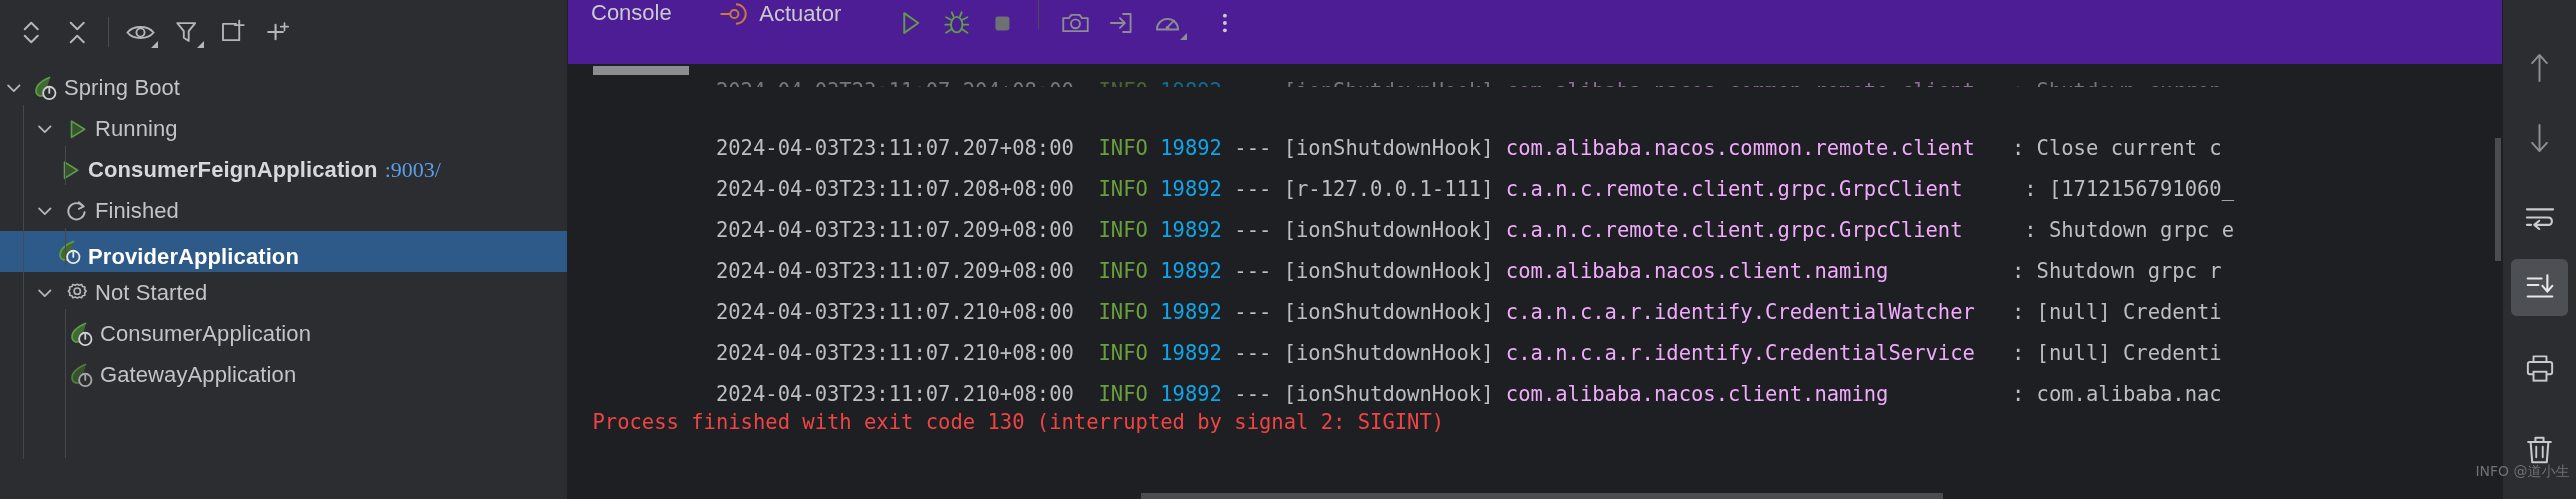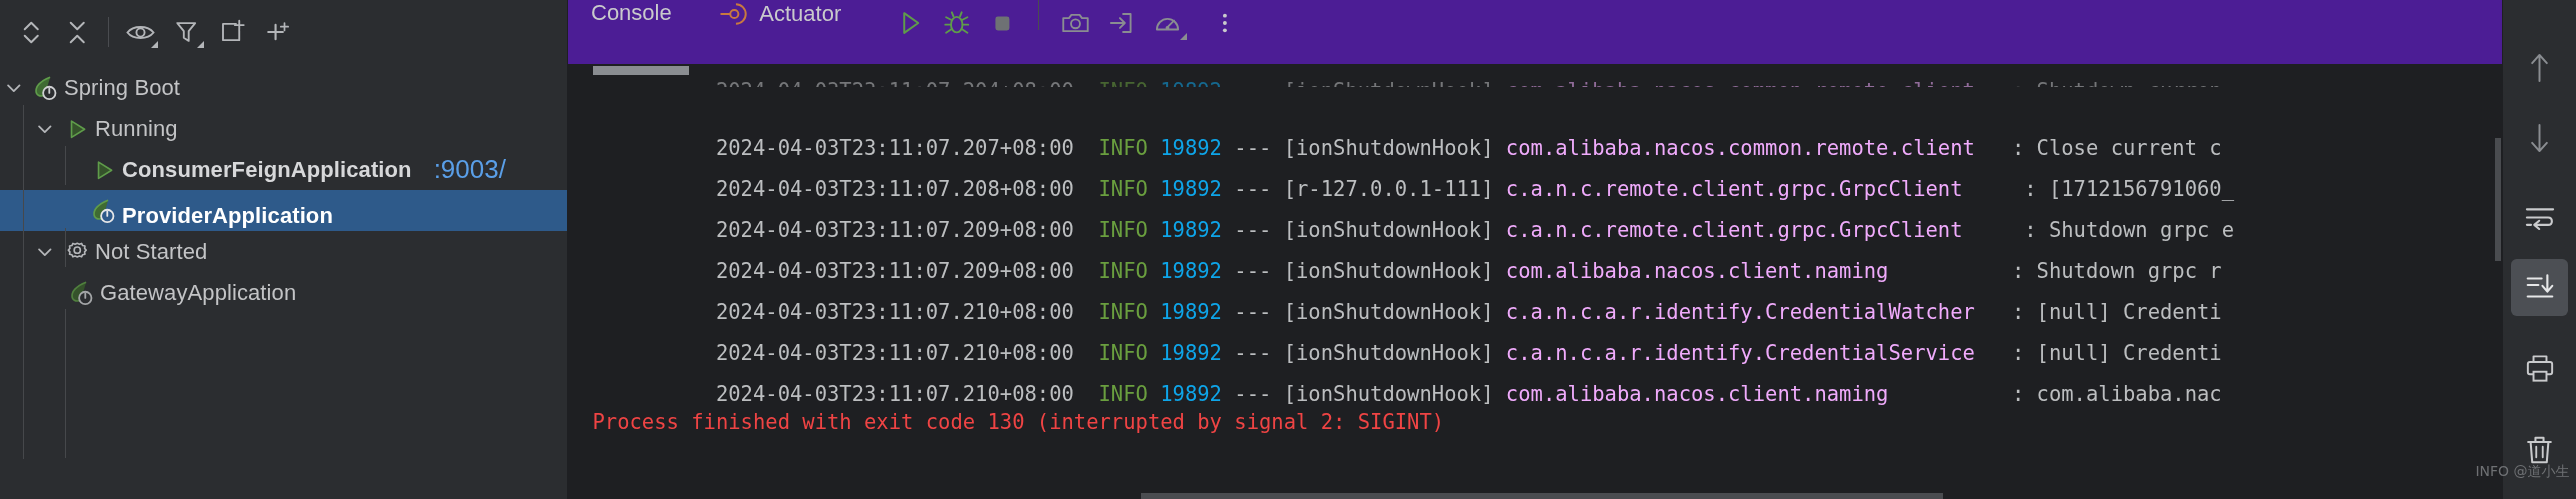--- a/index.html
+++ b/index.html
@@ -50,23 +50,23 @@
   }
   .row .ricon {
     width: 36px; display: flex; align-items: center; justify-content: center;
     flex: 0 0 36px;
   }
   .row .rlabel {
     font-size: 22px; color: #c3c4c6; letter-spacing: 0.1px;
   }
   .row .rlabel.bold { font-weight: bold; color: #d7d8da; }
   .row.selected .rlabel { color: #ffffff; margin-top: 11px; }
-  .rport { font-size: 26px; color: #5a9fe8; margin-left: 22px; }
+  .rport { font-size: 22px; color: #5a9fe8; margin-left: 7px; font-family: Liberation Serif, serif; }
   .indent-1 { padding-left: 31px; }
-  .indent-2 { padding-left: 86px; }
+  .indent-2 { padding-left: 52px; }
   .indent-3 { padding-left: 64px; }
   .guide {
     position: absolute; width: 0.8px; background: #46484b; left: 0; top: 0;
   }
 
   #panel-divider {
     position: absolute; right: 0; top: 0; width: 0.8px; height: 499px;
     background: #1e1f22;
   }
 
@@ -224,20 +224,34 @@
       <div class="row indent-2">
         <span class="ricon">
           <svg width="24.5" height="24.5" viewBox="0 0 30 30">
               <path d="M8 5 L24 15 L8 25 Z" fill="#35522b" stroke="#5f9c4a" stroke-width="2" stroke-linejoin="round"></path>
             </svg>
         </span>
         <span class="rlabel bold">ConsumerFeignApplication</span>
         <span class="rport">:9003/</span>
       </div>
 
+      <div class="row indent-1">
+        <span class="twisty">
+          <svg width="19.6" height="19.6" viewBox="0 0 24 24">
+              <path d="M5 9 L12 16 L19 9" fill="none" stroke="#b4b6b9" stroke-width="2.2" stroke-linecap="round" stroke-linejoin="round"></path>
+            </svg>
+        </span>
+        <span class="ricon">
+          <svg width="24.5" height="24.5" viewBox="0 0 30 30">
+            <path d="M22 9 A10 10 0 1 0 24 16" fill="none" stroke="#b4b6b9" stroke-width="2.3" stroke-linecap="round"></path>
+            <path d="M17 4 L23 9 L17 12" fill="none" stroke="#b4b6b9" stroke-width="2.3" stroke-linecap="round" stroke-linejoin="round"></path>
+          </svg>
+        </span>
+        <span class="rlabel">Finished</span>
+      </div>
 
       <div class="row indent-2 selected">
         <span class="ricon">
           <svg width="28" height="28" viewBox="0 0 34 34">
             <path d="M22 4 C12 8, 4 14, 5 22 C6 27, 12 28, 16 25" fill="#3f6b33" stroke="#5f9c4a" stroke-width="2"></path>
             <circle cx="21" cy="23" r="7.5" fill="#2e5a8a" stroke="#e6e7e8" stroke-width="2.2"></circle>
             <path d="M21 17.5 L21 23" stroke="#e6e7e8" stroke-width="2.2" stroke-linecap="round"></path>
           </svg>
         </span>
         <span class="rlabel bold">ProviderApplication</span>
@@ -253,20 +267,30 @@
           <svg width="24.5" height="24.5" viewBox="0 0 30 30">
             <path d="M15 4 L17.6 5.1 L20.3 4.2 L21.6 6.8 L24.4 7.4 L24 10.3 L25.9 12.4 L24 14.5
                      L24.4 17.4 L21.6 18 L20.3 20.6 L17.6 19.7 L15 20.8 L12.4 19.7 L9.7 20.6
                      L8.4 18 L5.6 17.4 L6 14.5 L4.1 12.4 L6 10.3 L5.6 7.4 L8.4 6.8 L9.7 4.2 L12.4 5.1 Z" fill="none" stroke="#b4b6b9" stroke-width="2" stroke-linejoin="round"></path>
             <circle cx="15" cy="12.4" r="3.8" fill="none" stroke="#b4b6b9" stroke-width="2"></circle>
           </svg>
         </span>
         <span class="rlabel">Not Started</span>
       </div>
 
+      <div class="row indent-3">
+        <span class="ricon">
+          <svg width="28" height="28" viewBox="0 0 34 34">
+            <path d="M22 4 C12 8, 4 14, 5 22 C6 27, 12 28, 16 25" fill="#3f6b33" stroke="#5f9c4a" stroke-width="2"></path>
+            <circle cx="21" cy="23" r="7.5" fill="#2b2d30" stroke="#cfd0d2" stroke-width="2.2"></circle>
+            <path d="M21 17.5 L21 23" stroke="#cfd0d2" stroke-width="2.2" stroke-linecap="round"></path>
+          </svg>
+        </span>
+        <span class="rlabel">ConsumerApplication</span>
+      </div>
 
       <div class="row indent-3">
         <span class="ricon">
           <svg width="28" height="28" viewBox="0 0 34 34">
             <path d="M22 4 C12 8, 4 14, 5 22 C6 27, 12 28, 16 25" fill="#35522b" stroke="#50803e" stroke-width="2"></path>
             <circle cx="21" cy="23" r="7.5" fill="#2b2d30" stroke="#a4a6a8" stroke-width="2.2"></circle>
             <path d="M21 17.5 L21 23" stroke="#a4a6a8" stroke-width="2.2" stroke-linecap="round"></path>
           </svg>
         </span>
         <span class="rlabel">GatewayApplication</span>

